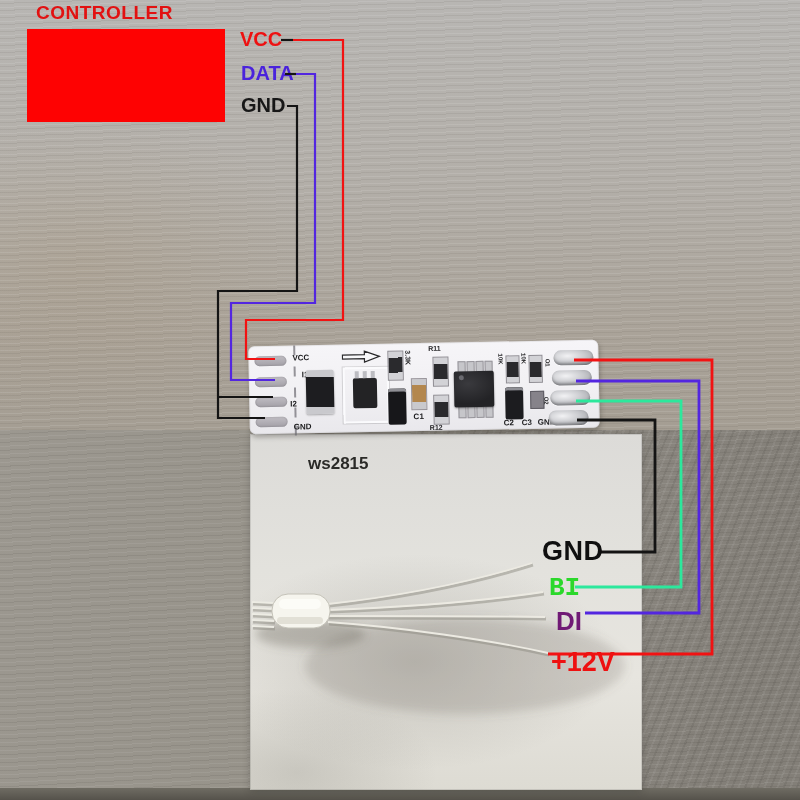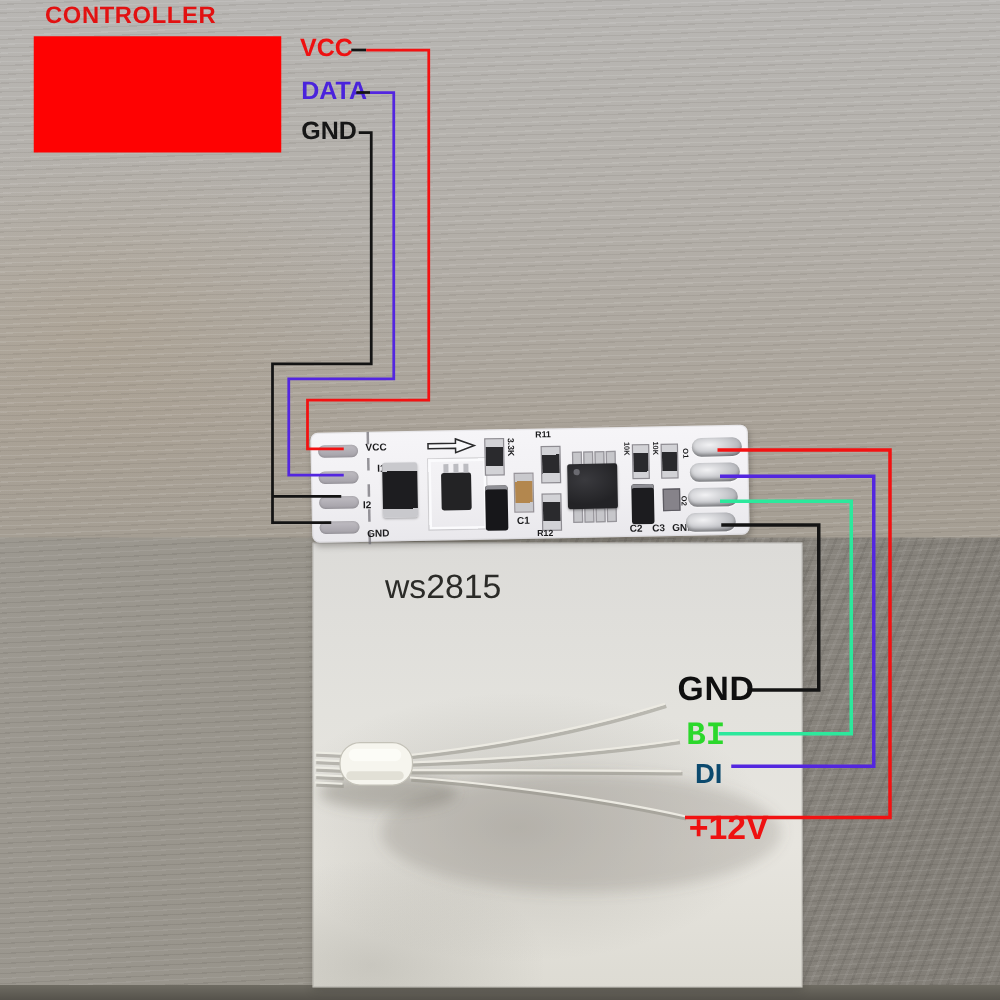--- a/index.html
+++ b/index.html
@@ -43,24 +43,24 @@
   
   .card{
     position:absolute;left:250px;top:434px;width:392px;height:356px;
     background:
       radial-gradient(280px 150px at 42% 64%, rgba(108,105,96,.26), rgba(0,0,0,0) 72%),
       radial-gradient(200px 120px at 12% 95%, rgba(100,98,90,.18), rgba(0,0,0,0) 70%),
       linear-gradient(180deg,#dcdbd8 0%,#e3e2dd 38%,#e7e5df 68%,#dddbd3 100%);
     box-shadow: inset 0 0 0 1px rgba(0,0,0,.10), 0 2px 7px rgba(40,38,34,.25);
   }
   .card svg{position:absolute;left:0;top:0;}
-  .lbl-ws2815{left:308px;top:455px;font-size:27px;font-weight:400;color:#2b2b28;}
+  .lbl-ws2815{left:308px;top:455px;font-size:17px;font-weight:700;color:#2b2b28;}
   .lbl-gnd-b{left:542px;top:537px;font-size:27px;font-weight:800;color:#0f0f0f;letter-spacing:.5px;}
   .lbl-bi{left:549px;top:574px;font-size:26px;font-weight:800;color:#2bd82b;font-family:Liberation Mono, monospace;}
-  .lbl-di{left:556px;top:607px;font-size:22px;font-weight:800;color:#0c4a6e;}
+  .lbl-di{left:556px;top:607px;font-size:26px;font-weight:800;color:#701a75;}
   .lbl-12v{left:551px;top:648px;font-size:27px;font-weight:800;color:#ee1111;}
   
   .pcb{
     position:absolute;left:249px;top:343px;width:350px;height:88px;
     background:linear-gradient(180deg,#f6f5f8 0%,#f1f0f3 55%,#e9e8ec 100%);
     border-radius:6px;
     transform:rotate(-1.1deg);
     box-shadow:1px 3px 5px rgba(45,43,38,.35), inset 0 0 0 1px rgba(0,0,0,.06);
   }
   .pcb *{position:absolute;}

